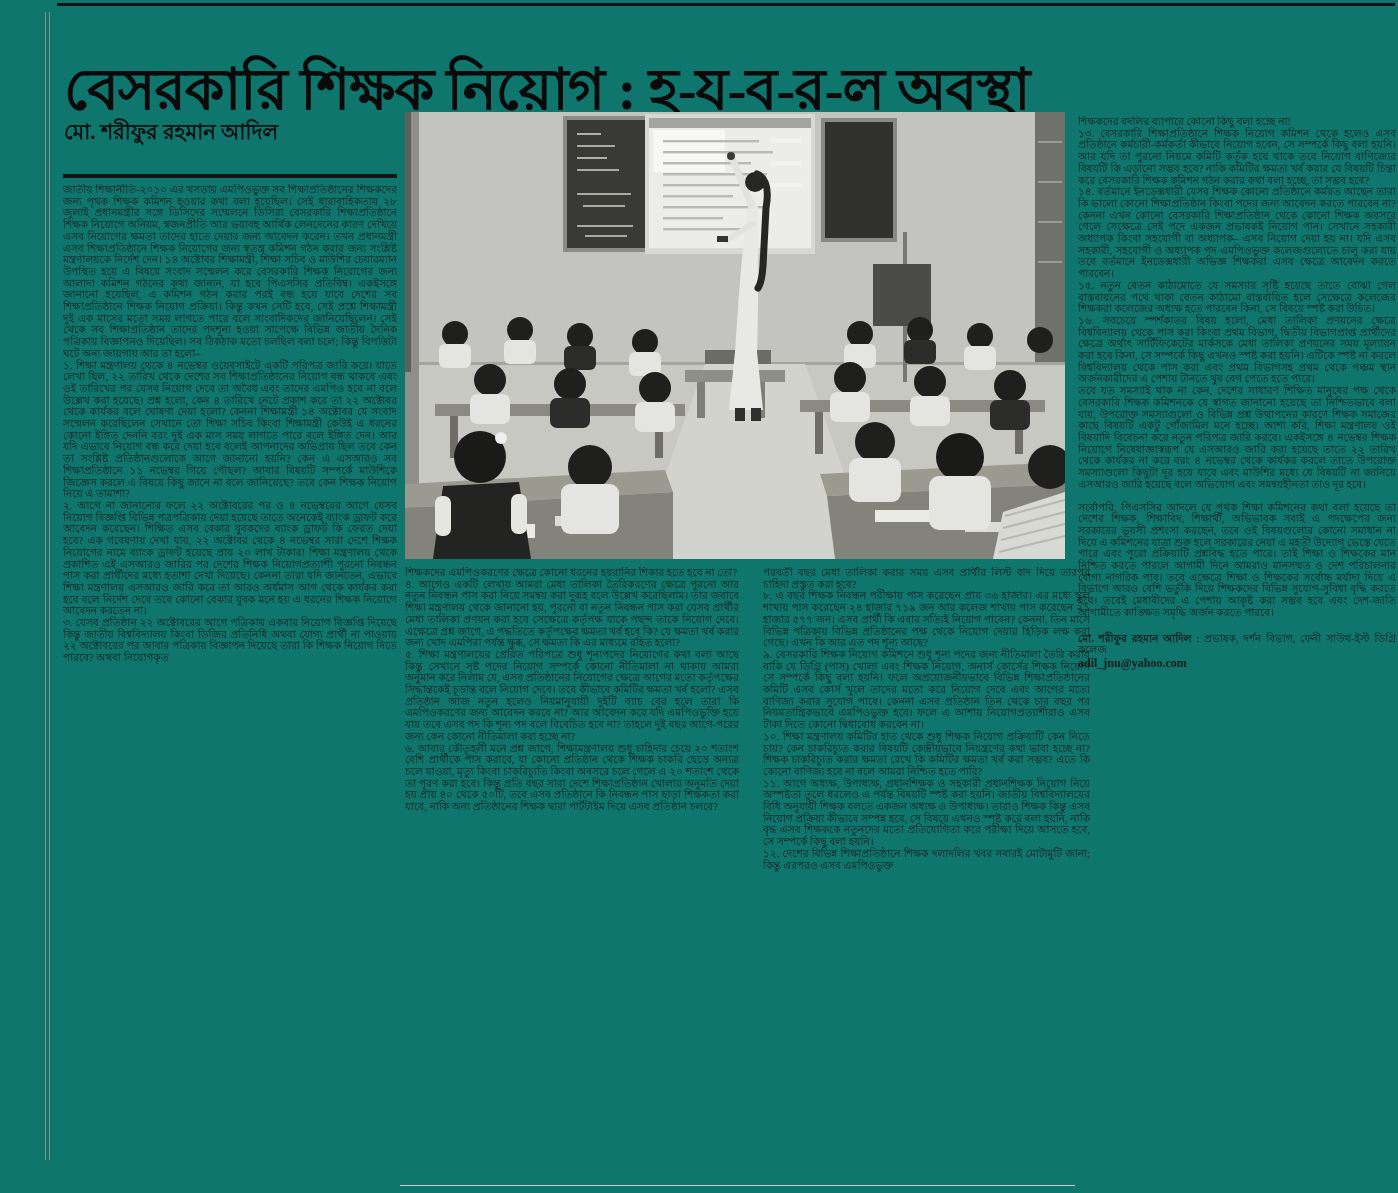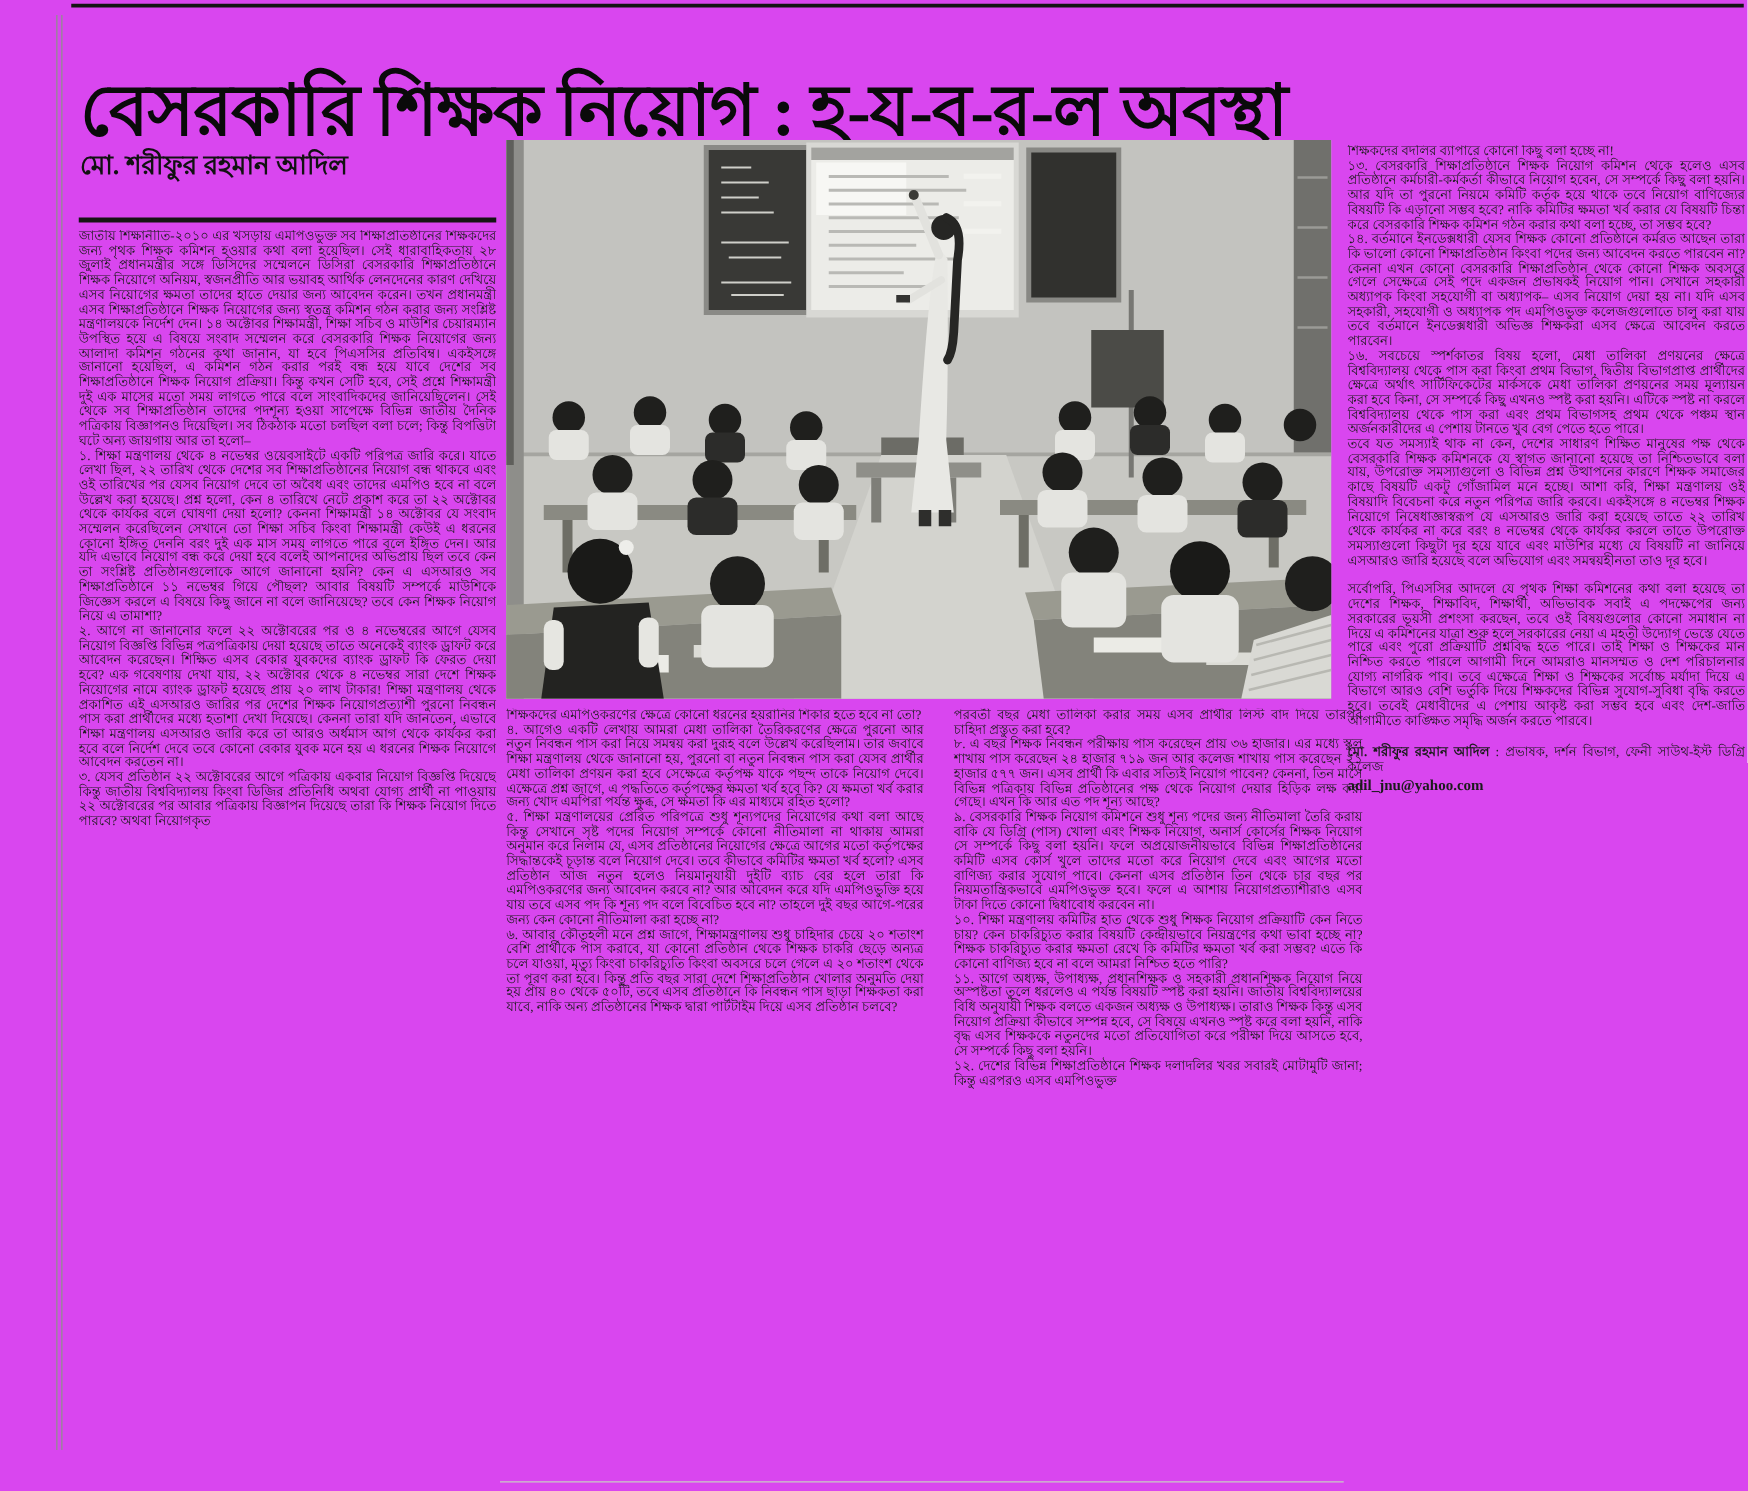--- a/index.html
+++ b/index.html
@@ -1,18 +1,18 @@
 <!DOCTYPE html>
 <html lang="bn"><head>
 <meta charset="utf-8">
 <style>
   html,body{margin:0;padding:0;background:#ffffff;}
   .page{
     position:relative;width:1398px;height:1193px;overflow:hidden;
-    background:#d946ef;color:#1b1b1b;
+    background:#0f766e;color:#1b1b1b;
     font-family:"Liberation Serif","DejaVu Serif",serif;
   }
   .top-rule{position:absolute;left:57px;top:3px;width:1338px;height:3px;background:#141414;}
   .left-rule{position:absolute;left:45px;top:12px;width:3px;height:1148px;
     border-left:1px solid #8f8f8c;border-right:1px solid #8f8f8c;}
   .headline{
     position:absolute;left:64px;top:16px;width:1010px;
     font-size:57px;line-height:1.25;font-weight:700;color:#0a0a0a;letter-spacing:-1px;
     white-space:nowrap;
   }
@@ -213,20 +213,21 @@
     <p>৯. বেসরকারি শিক্ষক নিয়োগ কমিশনে শুধু শূন্য পদের জন্য নীতিমালা তৈরি করায় বাকি যে ডিগ্রি (পাস) খোলা এবং শিক্ষক নিয়োগ, অনার্স কোর্সের শিক্ষক নিয়োগ সে সম্পর্কে কিছু বলা হয়নি। ফলে অপ্রয়োজনীয়ভাবে বিভিন্ন শিক্ষাপ্রতিষ্ঠানের কমিটি এসব কোর্স খুলে তাদের মতো করে নিয়োগ দেবে এবং আগের মতো বাণিজ্য করার সুযোগ পাবে। কেননা এসব প্রতিষ্ঠান তিন থেকে চার বছর পর নিয়মতান্ত্রিকভাবে এমপিওভুক্ত হবে। ফলে এ আশায় নিয়োগপ্রত্যাশীরাও এসব টাকা দিতে কোনো দ্বিধাবোধ করবেন না।</p>
     <p>১০. শিক্ষা মন্ত্রণালয় কমিটির হাত থেকে শুধু শিক্ষক নিয়োগ প্রক্রিয়াটি কেন নিতে চায়? কেন চাকরিচ্যুত করার বিষয়টি কেন্দ্রীয়ভাবে নিয়ন্ত্রণের কথা ভাবা হচ্ছে না? শিক্ষক চাকরিচ্যুত করার ক্ষমতা রেখে কি কমিটির ক্ষমতা খর্ব করা সম্ভব? এতে কি কোনো বাণিজ্য হবে না বলে আমরা নিশ্চিত হতে পারি?</p>
     <p>১১. আগে অধ্যক্ষ, উপাধ্যক্ষ, প্রধানশিক্ষক ও সহকারী প্রধানশিক্ষক নিয়োগ নিয়ে অস্পষ্টতা তুলে ধরলেও এ পর্যন্ত বিষয়টি স্পষ্ট করা হয়নি। জাতীয় বিশ্ববিদ্যালয়ের বিধি অনুযায়ী শিক্ষক বলতে একজন অধ্যক্ষ ও উপাধ্যক্ষ। তারাও শিক্ষক কিন্তু এসব নিয়োগ প্রক্রিয়া কীভাবে সম্পন্ন হবে, সে বিষয়ে এখনও স্পষ্ট করে বলা হয়নি, নাকি বৃদ্ধ এসব শিক্ষককে নতুনদের মতো প্রতিযোগিতা করে পরীক্ষা দিয়ে আসতে হবে, সে সম্পর্কে কিছু বলা হয়নি।</p>
     <p>১২. দেশের বিভিন্ন শিক্ষাপ্রতিষ্ঠানে শিক্ষক দলাদলির খবর সবারই মোটামুটি জানা; কিন্তু এরপরও এসব এমপিওভুক্ত</p>
   </div>
 
   <div class="col col4">
     <p>শিক্ষকদের বদলির ব্যাপারে কোনো কিছু বলা হচ্ছে না!</p>
     <p>১৩. বেসরকারি শিক্ষাপ্রতিষ্ঠানে শিক্ষক নিয়োগ কমিশন থেকে হলেও এসব প্রতিষ্ঠানে কর্মচারী-কর্মকর্তা কীভাবে নিয়োগ হবেন, সে সম্পর্কে কিছু বলা হয়নি। আর যদি তা পুরনো নিয়মে কমিটি কর্তৃক হয়ে থাকে তবে নিয়োগ বাণিজ্যের বিষয়টি কি এড়ানো সম্ভব হবে? নাকি কমিটির ক্ষমতা খর্ব করার যে বিষয়টি চিন্তা করে বেসরকারি শিক্ষক কমিশন গঠন করার কথা বলা হচ্ছে, তা সম্ভব হবে?</p>
     <p>১৪. বর্তমানে ইনডেক্সধারী যেসব শিক্ষক কোনো প্রতিষ্ঠানে কর্মরত আছেন তারা কি ভালো কোনো শিক্ষাপ্রতিষ্ঠান কিংবা পদের জন্য আবেদন করতে পারবেন না? কেননা এখন কোনো বেসরকারি শিক্ষাপ্রতিষ্ঠান থেকে কোনো শিক্ষক অবসরে গেলে সেক্ষেত্রে সেই পদে একজন প্রভাষকই নিয়োগ পান। সেখানে সহকারী অধ্যাপক কিংবা সহযোগী বা অধ্যাপক– এসব নিয়োগ দেয়া হয় না। যদি এসব সহকারী, সহযোগী ও অধ্যাপক পদ এমপিওভুক্ত কলেজগুলোতে চালু করা যায় তবে বর্তমানে ইনডেক্সধারী অভিজ্ঞ শিক্ষকরা এসব ক্ষেত্রে আবেদন করতে পারবেন।</p>
+    <p>১৫. নতুন বেতন কাঠামোতে যে সমস্যার সৃষ্টি হয়েছে তাতে বোঝা গেল বাস্তবায়নের পথে থাকা বেতন কাঠামো বাস্তবায়িত হলে সেক্ষেত্রে কলেজের শিক্ষকরা কলেজের অধ্যক্ষ হতে পারবেন কিনা, সে বিষয়ে স্পষ্ট করা উচিত।</p>
     <p>১৬. সবচেয়ে স্পর্শকাতর বিষয় হলো, মেধা তালিকা প্রণয়নের ক্ষেত্রে বিশ্ববিদ্যালয় থেকে পাস করা কিংবা প্রথম বিভাগ, দ্বিতীয় বিভাগপ্রাপ্ত প্রার্থীদের ক্ষেত্রে অর্থাৎ সার্টিফিকেটের মার্কসকে মেধা তালিকা প্রণয়নের সময় মূল্যায়ন করা হবে কিনা, সে সম্পর্কে কিছু এখনও স্পষ্ট করা হয়নি। এটিকে স্পষ্ট না করলে বিশ্ববিদ্যালয় থেকে পাস করা এবং প্রথম বিভাগসহ প্রথম থেকে পঞ্চম স্থান অর্জনকারীদের এ পেশায় টানতে খুব বেগ পেতে হতে পারে।</p>
     <p>তবে যত সমস্যাই থাক না কেন, দেশের সাধারণ শিক্ষিত মানুষের পক্ষ থেকে বেসরকারি শিক্ষক কমিশনকে যে স্বাগত জানানো হয়েছে তা নিশ্চিতভাবে বলা যায়, উপরোক্ত সমস্যাগুলো ও বিভিন্ন প্রশ্ন উত্থাপনের কারণে শিক্ষক সমাজের কাছে বিষয়টি একটু গোঁজামিল মনে হচ্ছে। আশা করি, শিক্ষা মন্ত্রণালয় ওই বিষয়াদি বিবেচনা করে নতুন পরিপত্র জারি করবে। একইসঙ্গে ৪ নভেম্বর শিক্ষক নিয়োগে নিষেধাজ্ঞাস্বরূপ যে এসআরও জারি করা হয়েছে তাতে ২২ তারিখ থেকে কার্যকর না করে বরং ৪ নভেম্বর থেকে কার্যকর করলে তাতে উপরোক্ত সমস্যাগুলো কিছুটা দূর হয়ে যাবে এবং মাউশির মধ্যে যে বিষয়টি না জানিয়ে এসআরও জারি হয়েছে বলে অভিযোগ এবং সমন্বয়হীনতা তাও দূর হবে।</p>
     <p class="gap-top">সর্বোপরি, পিএসসির আদলে যে পৃথক শিক্ষা কমিশনের কথা বলা হয়েছে তা দেশের শিক্ষক, শিক্ষাবিদ, শিক্ষার্থী, অভিভাবক সবাই এ পদক্ষেপের জন্য সরকারের ভূয়সী প্রশংসা করছেন, তবে ওই বিষয়গুলোর কোনো সমাধান না দিয়ে এ কমিশনের যাত্রা শুরু হলে সরকারের নেয়া এ মহতী উদ্যোগ ভেস্তে যেতে পারে এবং পুরো প্রক্রিয়াটি প্রশ্নবিদ্ধ হতে পারে। তাই শিক্ষা ও শিক্ষকের মান নিশ্চিত করতে পারলে আগামী দিনে আমরাও মানসম্মত ও দেশ পরিচালনার যোগ্য নাগরিক পাব। তবে এক্ষেত্রে শিক্ষা ও শিক্ষকের সর্বোচ্চ মর্যাদা দিয়ে এ বিভাগে আরও বেশি ভর্তুকি দিয়ে শিক্ষকদের বিভিন্ন সুযোগ-সুবিধা বৃদ্ধি করতে হবে। তবেই মেধাবীদের এ পেশায় আকৃষ্ট করা সম্ভব হবে এবং দেশ-জাতি আগামীতে কাঙ্ক্ষিত সমৃদ্ধি অর্জন করতে পারবে।</p>
     <div class="footer">
       <span class="bold">মো. শরীফুর রহমান আদিল</span><span> : প্রভাষক, দর্শন বিভাগ, ফেনী সাউথ-ইস্ট ডিগ্রি কলেজ</span>
       <div class="email">adil_jnu@yahoo.com</div>
     </div>
   </div>
 
   <div class="bottom-hairline"></div>

